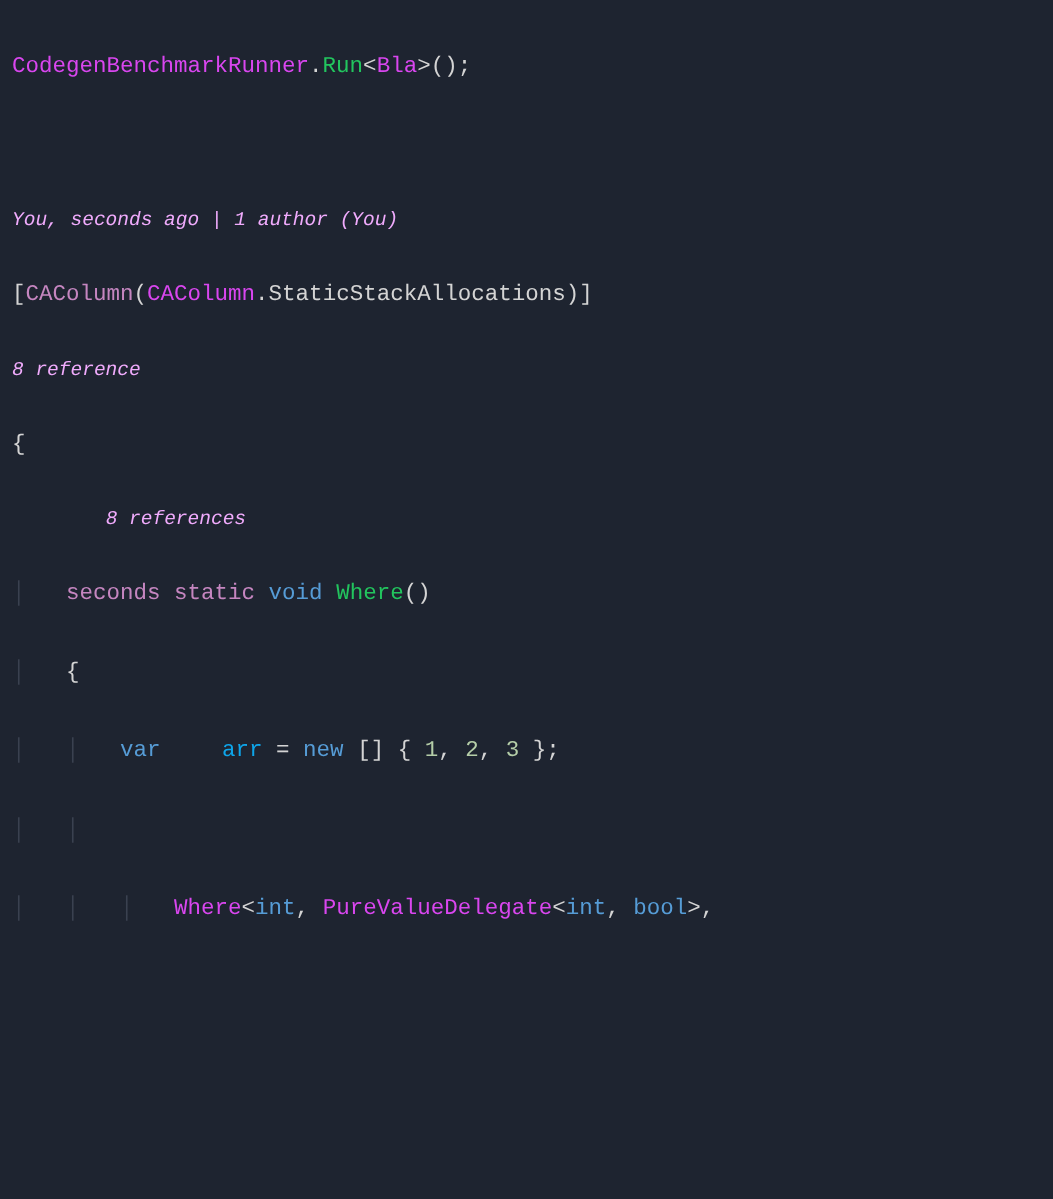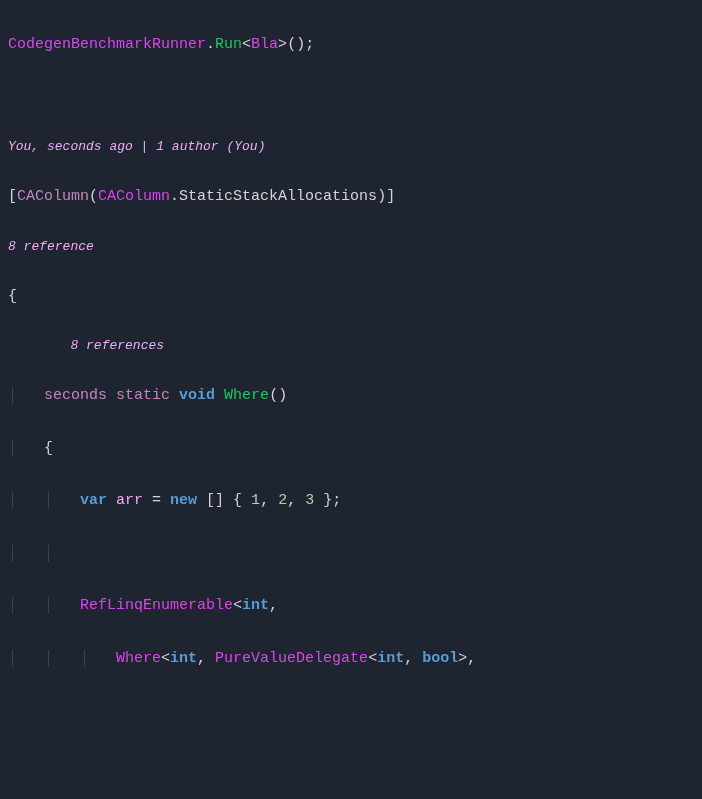--- a/index.html
+++ b/index.html
@@ -21,44 +21,43 @@
     font-size: 13px;
     line-height: 1.6;
     font-style: italic;
   }
   
   
   .tk-type { color: #d946ef; }
   .tk-punc { color: #d4d4d4; }
   .tk-method { color: #22c55e; }
   .tk-kw { color: #c586c0; }
-  .tk-kwblue { color: #569cd6; font-weight: bold; }
+  .tk-kwblue { color: #569cd6; }
   .tk-num { color: #b5cea8; }
-  .tk-var { color: #f0abfc; }
+  .tk-var { color: #0ea5e9; margin-left: 32px; }
   .tk-attr { color: #c586c0; }
   .indent-guide {
     color: #3a4150;
   }
 </style>
 </head>
 <body>
 
 <div class="editor">
 <div><span class="tk-type">CodegenBenchmarkRunner</span><span class="tk-punc">.</span><span class="tk-method">Run</span><span class="tk-punc">&lt;</span><span class="tk-type">Bla</span><span class="tk-punc">&gt;</span><span class="tk-punc">();</span></div>
 <div>&nbsp;</div>
 <div class="codelens">You, seconds ago | 1 author (You)</div>
 <div><span class="tk-punc">[</span><span class="tk-attr">CAColumn</span><span class="tk-punc">(</span><span class="tk-type">CAColumn</span><span class="tk-punc">.</span><span class="tk-punc">StaticStackAllocations</span><span class="tk-punc">)</span><span class="tk-punc">]</span></div>
 <div class="codelens">8 reference</div>
 <div><span class="tk-punc">{</span></div>
 <div class="codelens"><span class="indent-guide" style="color:#3a4150">    </span><span>    8 references</span></div>
 <div><span class="indent-guide">│   </span><span class="tk-kw">seconds</span> <span class="tk-kw">static</span> <span class="tk-kwblue">void</span> <span class="tk-method">Where</span><span class="tk-punc">()</span></div>
 <div><span class="indent-guide">│   </span><span class="tk-punc">{</span></div>
 <div><span class="indent-guide">│   │   </span><span class="tk-kwblue">var</span> <span class="tk-var">arr</span><span class="tk-punc"> = </span><span class="tk-kwblue">new</span><span class="tk-punc"> [] { </span><span class="tk-num">1</span><span class="tk-punc">, </span><span class="tk-num">2</span><span class="tk-punc">, </span><span class="tk-num">3</span><span class="tk-punc"> };</span></div>
 <div><span class="indent-guide">│   │   </span></div>
-<div><span class="indent-guide">│   │   </span><span class="tk-type">RefLinqEnumerable</span><span class="tk-punc">&lt;</span><span class="tk-kwblue">int</span><span class="tk-punc">,</span></div>
 <div><span class="indent-guide">│   │   │   </span><span class="tk-type">Where</span><span class="tk-punc">&lt;</span><span class="tk-kwblue">int</span><span class="tk-punc">, </span><span class="tk-type">PureValueDelegate</span><span class="tk-punc">&lt;</span><span class="tk-kwblue">int</span><span class="tk-punc">, </span><span class="tk-kwblue">bool</span><span class="tk-punc">&gt;</span><span class="tk-punc">,</span></div>
 
 
 
 
 
 
 
 
 

